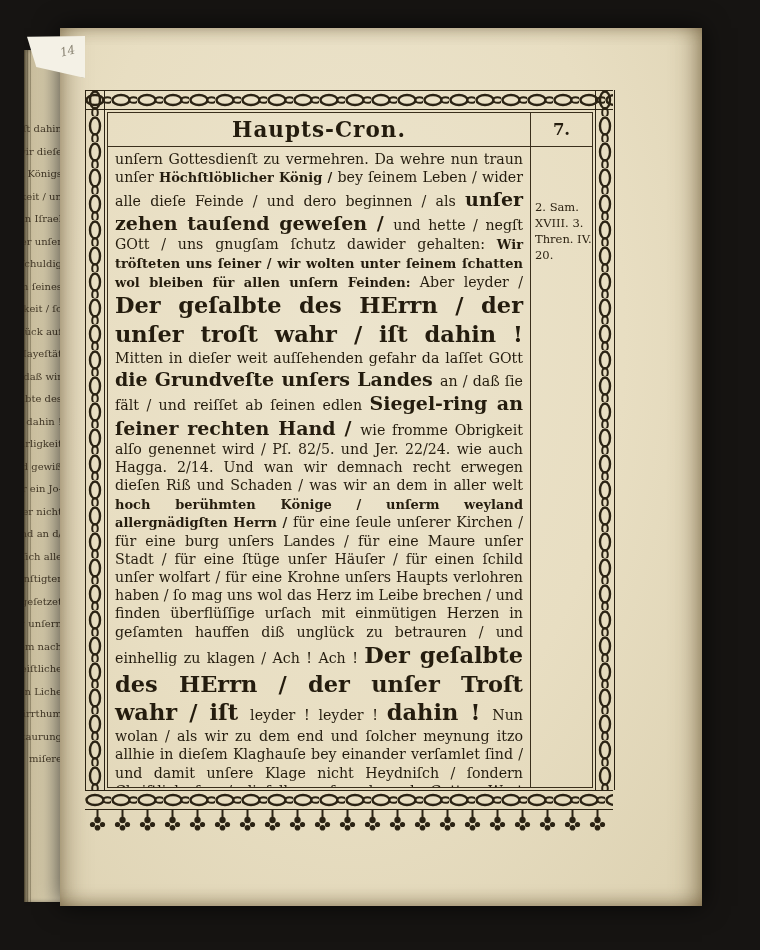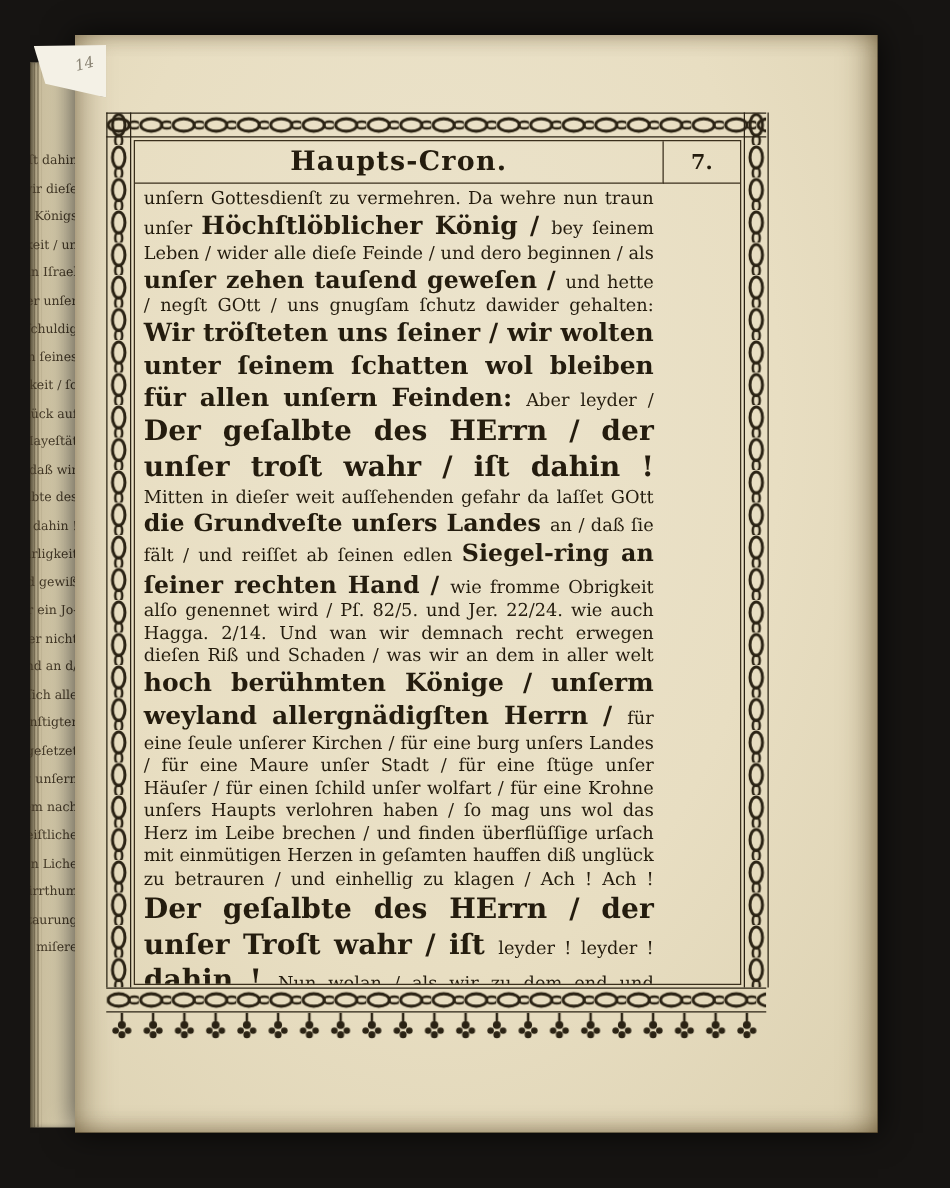--- a/index.html
+++ b/index.html
@@ -99,21 +99,21 @@
   .hdr-margin span { font-size:16.5px; font-weight:700; }
   .body-main {
     grid-column:1; grid-row:2;
     padding:3px 7px 0 7px; overflow:hidden;
     text-align:justify;
     font-size:14.2px; line-height:1.28;
   }
   .seg { }
   .seg-normal { }
   .seg-bold   { font-size:19px; font-weight:700; }
-  .seg-large  { font-size:20px; font-weight:700; }
+  .seg-large  { font-size:13px; font-weight:700; }
   .seg-xlarge { font-size:22.5px; font-weight:700; }
   .body-margin {
     grid-column:2; grid-row:2;
     border-left:1.3px solid #3a2f1c;
     padding:52px 2px 0 4px; overflow:hidden;
   }
   .margin-note { font-size:11.5px; line-height:1.4; color:#2c2212; white-space:nowrap; }
 </style>
 </head>
 <body>
@@ -211,16 +211,24 @@
       <div class="hdr-main">
         <span>Haupts-Cron.</span>
       </div>
 
       <div class="hdr-margin">
         <span>7.</span>
       </div>
 
       <div class="body-main"><span class="seg seg-normal">unſern Gottesdienſt zu vermehren.  Da wehre nun traun unſer </span><span class="seg seg-large">Höchſtlöblicher König / </span><span class="seg seg-normal">bey ſeinem Leben / wider alle dieſe Feinde / und dero beginnen / als </span><span class="seg seg-bold">unſer zehen tauſend geweſen / </span><span class="seg seg-normal">und hette / negſt GOtt / uns gnugſam ſchutz dawider gehalten: </span><span class="seg seg-large">Wir tröſteten uns ſeiner / wir wolten unter ſeinem ſchatten wol bleiben für allen unſern Feinden: </span><span class="seg seg-normal">Aber leyder / </span><span class="seg seg-xlarge">Der geſalbte des HErrn / der unſer troſt wahr / iſt dahin ! </span><span class="seg seg-normal">Mitten in dieſer weit auſſehenden gefahr da laſſet GOtt </span><span class="seg seg-bold">die Grundveſte unſers Landes </span><span class="seg seg-normal">an / daß ſie fält / und reiſſet ab ſeinen edlen </span><span class="seg seg-bold">Siegel-ring an ſeiner rechten Hand / </span><span class="seg seg-normal">wie fromme Obrigkeit alſo genennet wird / Pſ. 82/5. und Jer. 22/24. wie auch Hagga. 2/14.  Und wan wir demnach recht erwegen dieſen Riß und Schaden / was wir an dem in aller welt </span><span class="seg seg-large">hoch berühmten Könige / unſerm weyland allergnädigſten Herrn / </span><span class="seg seg-normal">für eine ſeule unſerer Kirchen / für eine burg unſers Landes / für eine Maure unſer Stadt / für eine ſtüge unſer Häuſer / für einen ſchild unſer wolfart / für eine Krohne unſers Haupts verlohren haben / ſo mag uns wol das Herz im Leibe brechen / und finden überflüſſige urſach mit einmütigen Herzen in geſamten hauffen diß unglück zu betrauren / und einhellig zu klagen / Ach ! Ach ! </span><span class="seg seg-xlarge">Der geſalbte des HErrn / der unſer Troſt wahr / iſt </span><span class="seg seg-normal">leyder ! leyder ! </span><span class="seg seg-xlarge">dahin ! </span><span class="seg seg-normal">Nun wolan / als wir zu dem end und ſolcher meynung itzo allhie in dieſem Klaghauſe bey einander verſamlet ſind / und damit unſere Klage nicht Heydniſch / ſondern Chriſtlich ſey / dieſelbe auf und nach Gottes Wort anſtellen wollen / ſo klagen wir billig zuforderſt der Göttlichen Mayeſtät unſere untüchtigkeit / und erſuchen demühtiglich den höchſten Tröſter in aller Noht umb die kraft aus der höhe in dem Gebet des HErrn Chriſti / etc.</span></div>
 
+      <div class="body-margin">
+        <div>
+            <div class="margin-note">2. Sam.</div>
+            <div class="margin-note">XVIII. 3.</div>
+            <div class="margin-note">Thren. IV.</div>
+            <div class="margin-note">20.</div>
+          </div>
+      </div>
 
     </div>
   </div>
 </div>
 
 </body></html>

